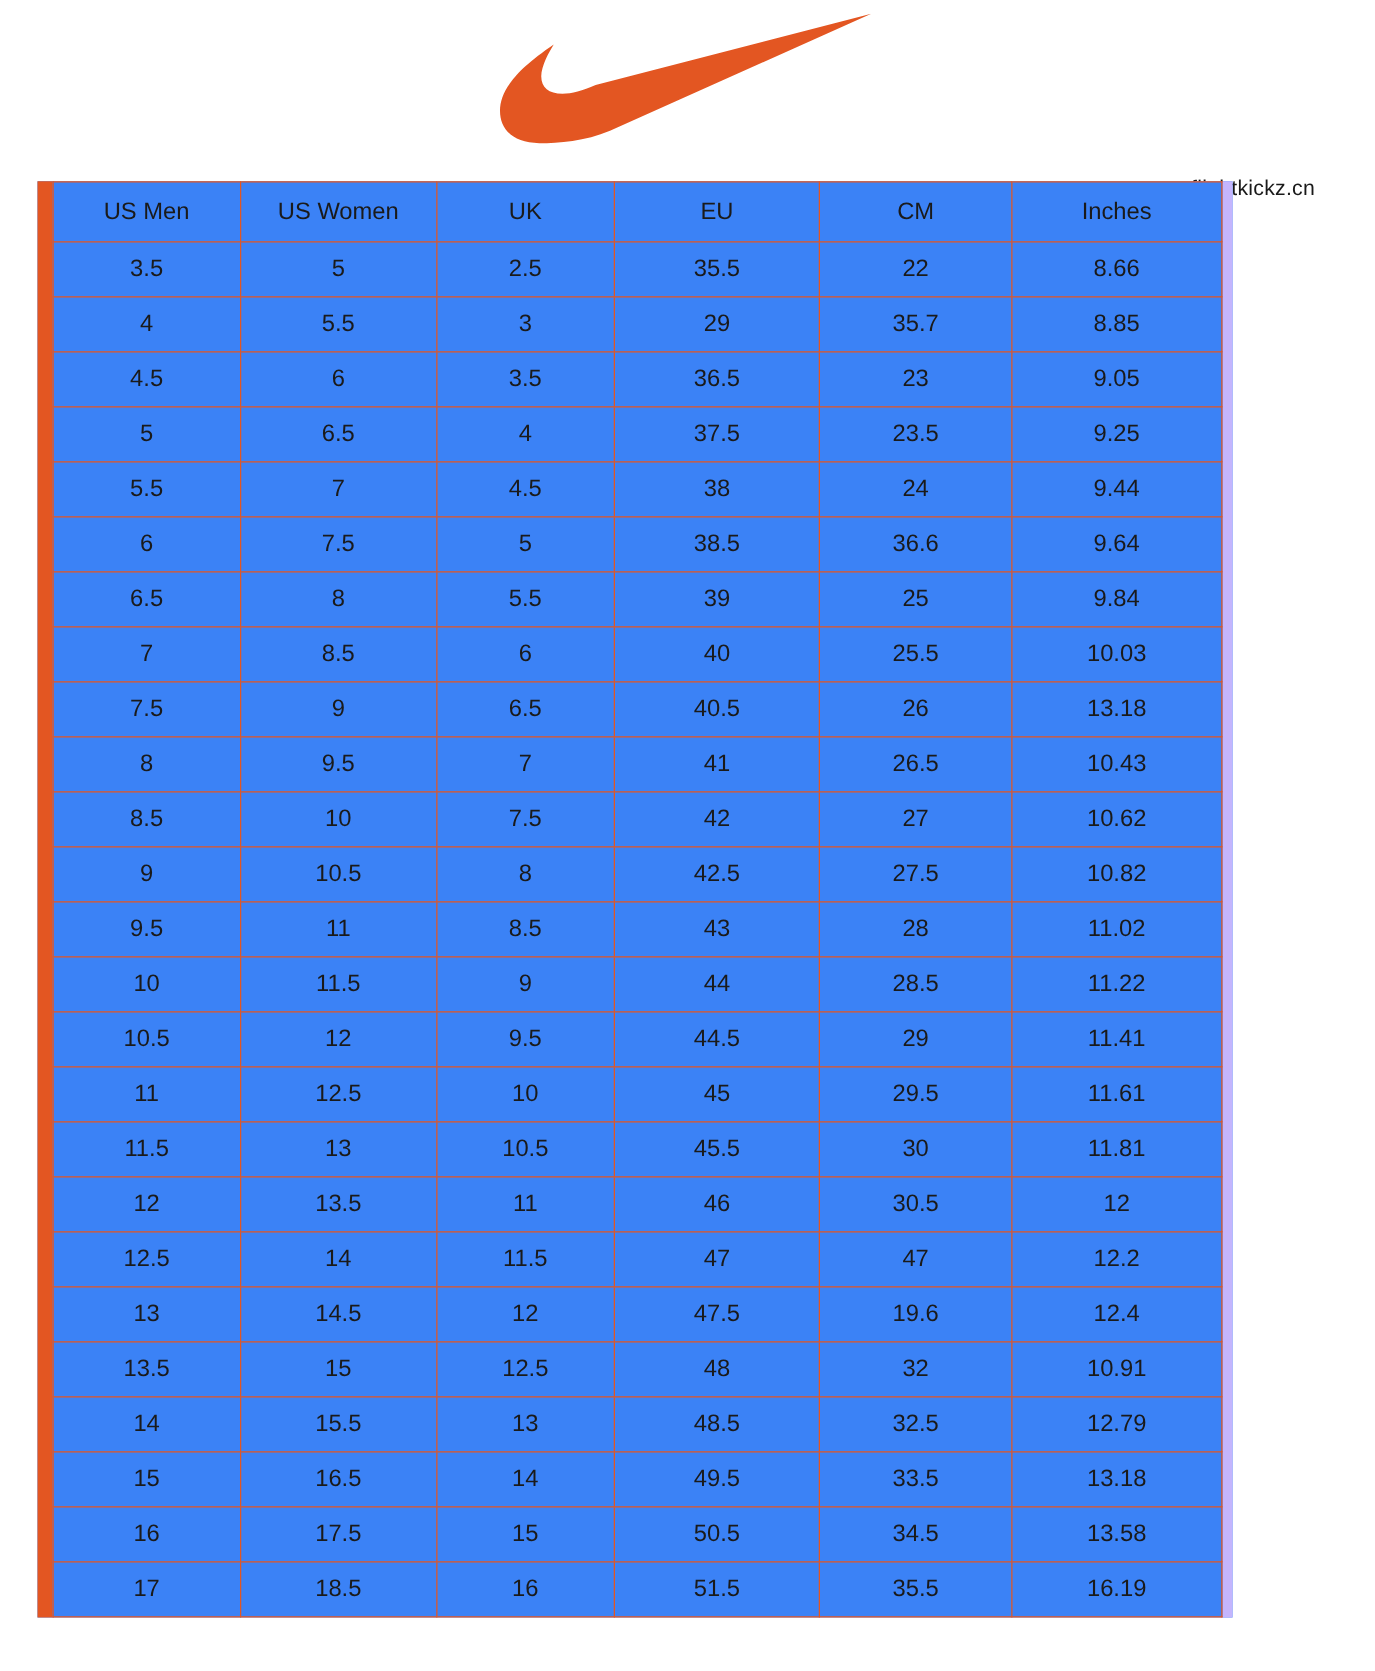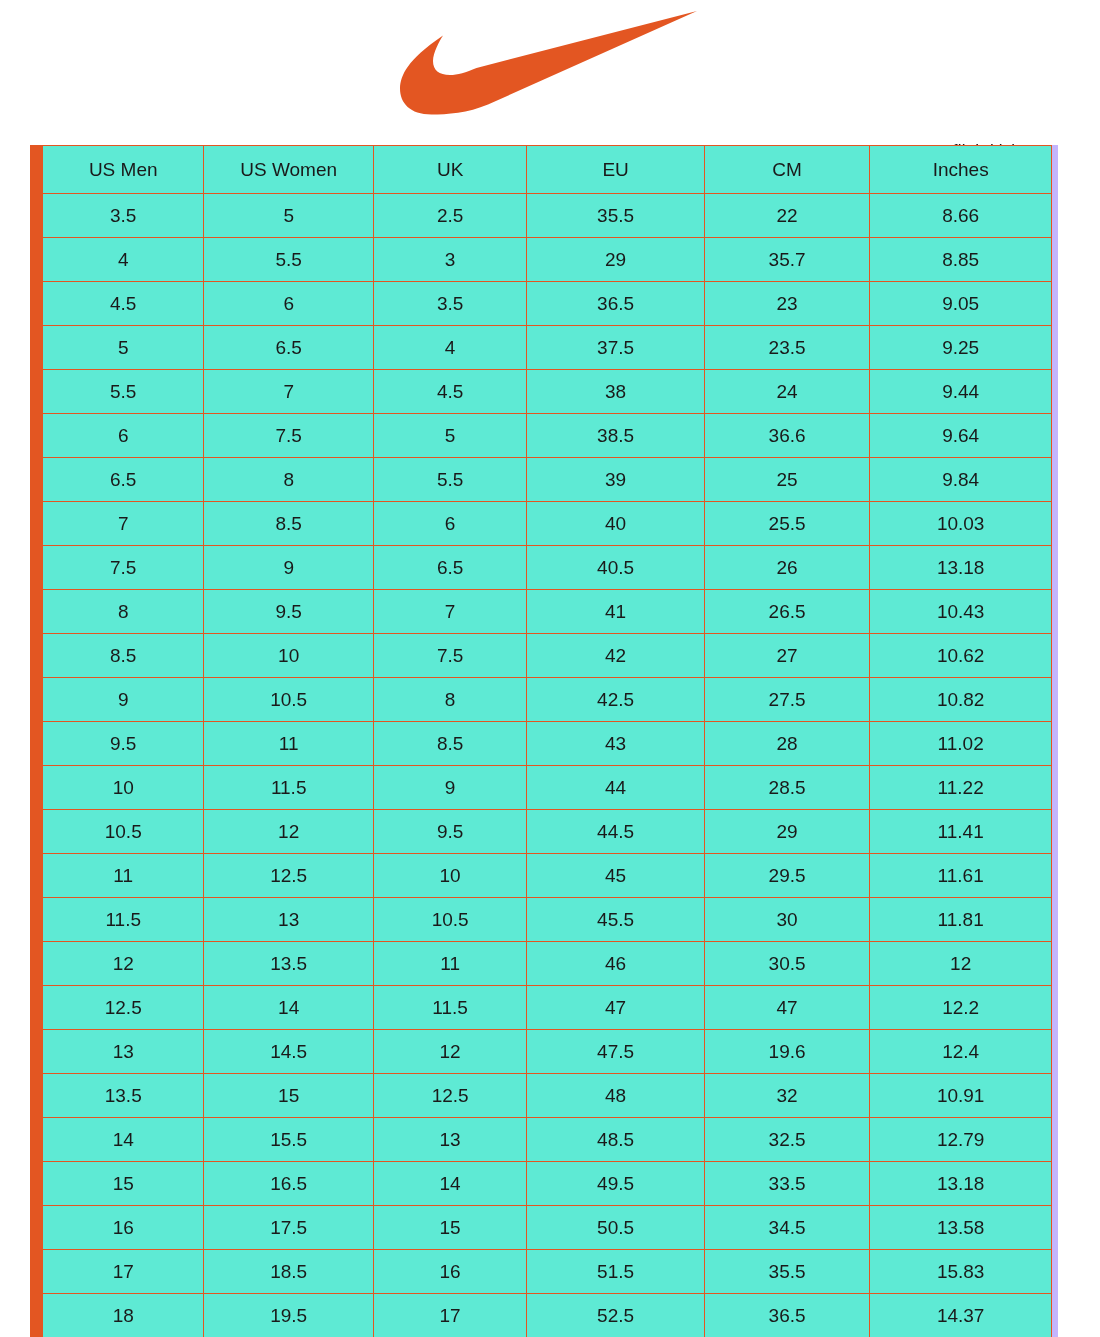--- a/index.html
+++ b/index.html
@@ -46,25 +46,25 @@
     letter-spacing: 0.2px;
     font-family: "Liberation Sans", sans-serif;
     margin-top: 25px;
   }
 
   
   .table-outer {
     position: absolute;
     top: 145px;
     left: 30px;
-    width: 1028px;
+    width: 956px;
     border-left: 12px solid #e35622;
-    border-right: 6px solid #c4b5fd;
+    border-right: 8px solid #c4b5fd;
     box-sizing: border-box;
-    background: #5eead4;
+    background: #3b82f6;
   }
   table.size-table {
     border-collapse: collapse;
     width: 100%;
     table-layout: fixed;
   }
   table.size-table th,
   table.size-table td {
     border: 1.5px solid #e35622;
     text-align: center;
@@ -313,27 +313,19 @@
             <td>50.5</td>
             <td>34.5</td>
             <td>13.58</td>
           </tr>
         <tr>
             <td>17</td>
             <td>18.5</td>
             <td>16</td>
             <td>51.5</td>
             <td>35.5</td>
-            <td>15.83</td>
-          </tr>
-        <tr>
-            <td>18</td>
-            <td>19.5</td>
-            <td>17</td>
-            <td>52.5</td>
-            <td>36.5</td>
-            <td>14.37</td>
+            <td>16.19</td>
           </tr>
       </tbody>
     </table>
   </div>
 
 </div>
 
 </body></html>

